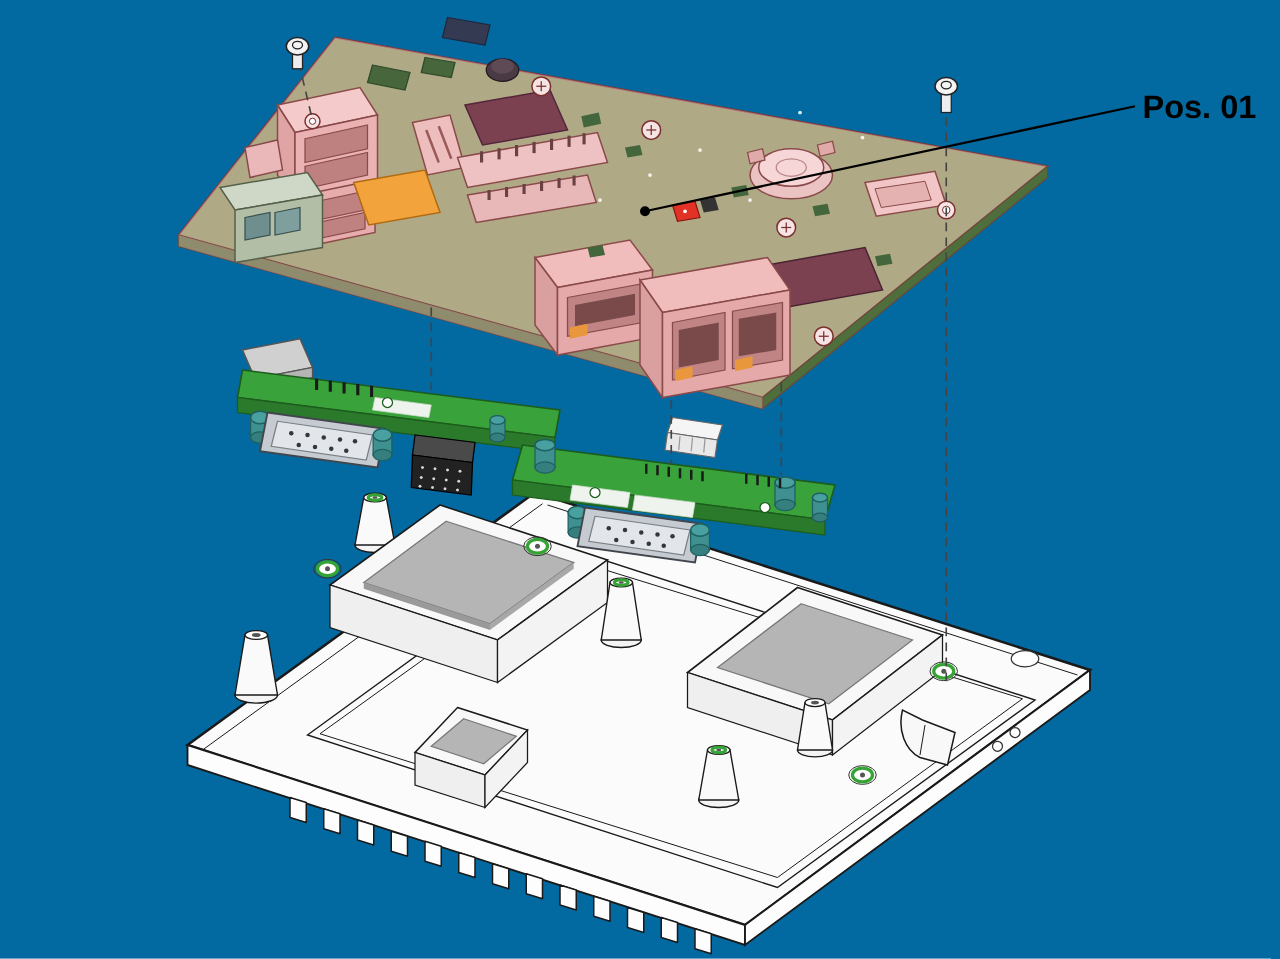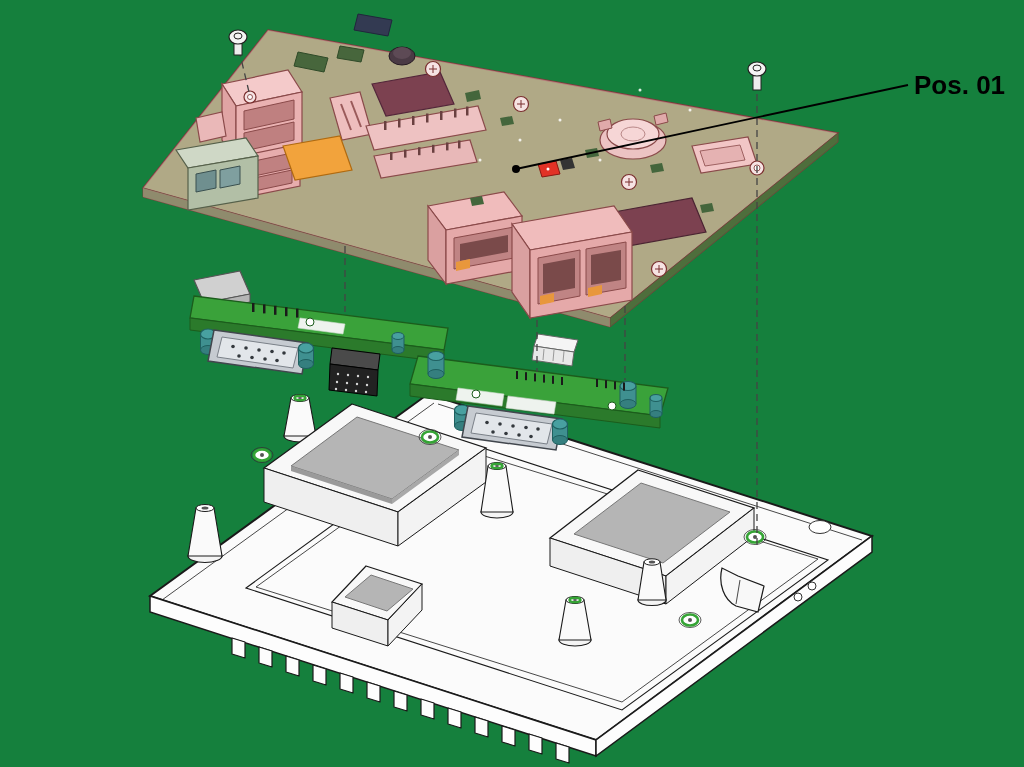--- a/index.html
+++ b/index.html
@@ -1,16 +1,16 @@
 <!DOCTYPE html>
 <html><head>
 <meta charset="utf-8">
 <style>
   html,body{margin:0;padding:0;background:#ffffff;}
-  .stage{width:1024px;height:767px;position:relative;background:#15803d;overflow:hidden;
+  .stage{width:1024px;height:767px;position:relative;background:#0369a1;overflow:hidden;
          font-family:"Liberation Sans", sans-serif;}
   svg{display:block;}
   .callout-text{font-family:"Liberation Sans", sans-serif;font-weight:bold;font-size:26px;fill:#000;}
 </style>
 </head>
 <body>
 
 <div class="stage">
 <svg width="1024" height="767" viewBox="0 0 1024 767">
 

